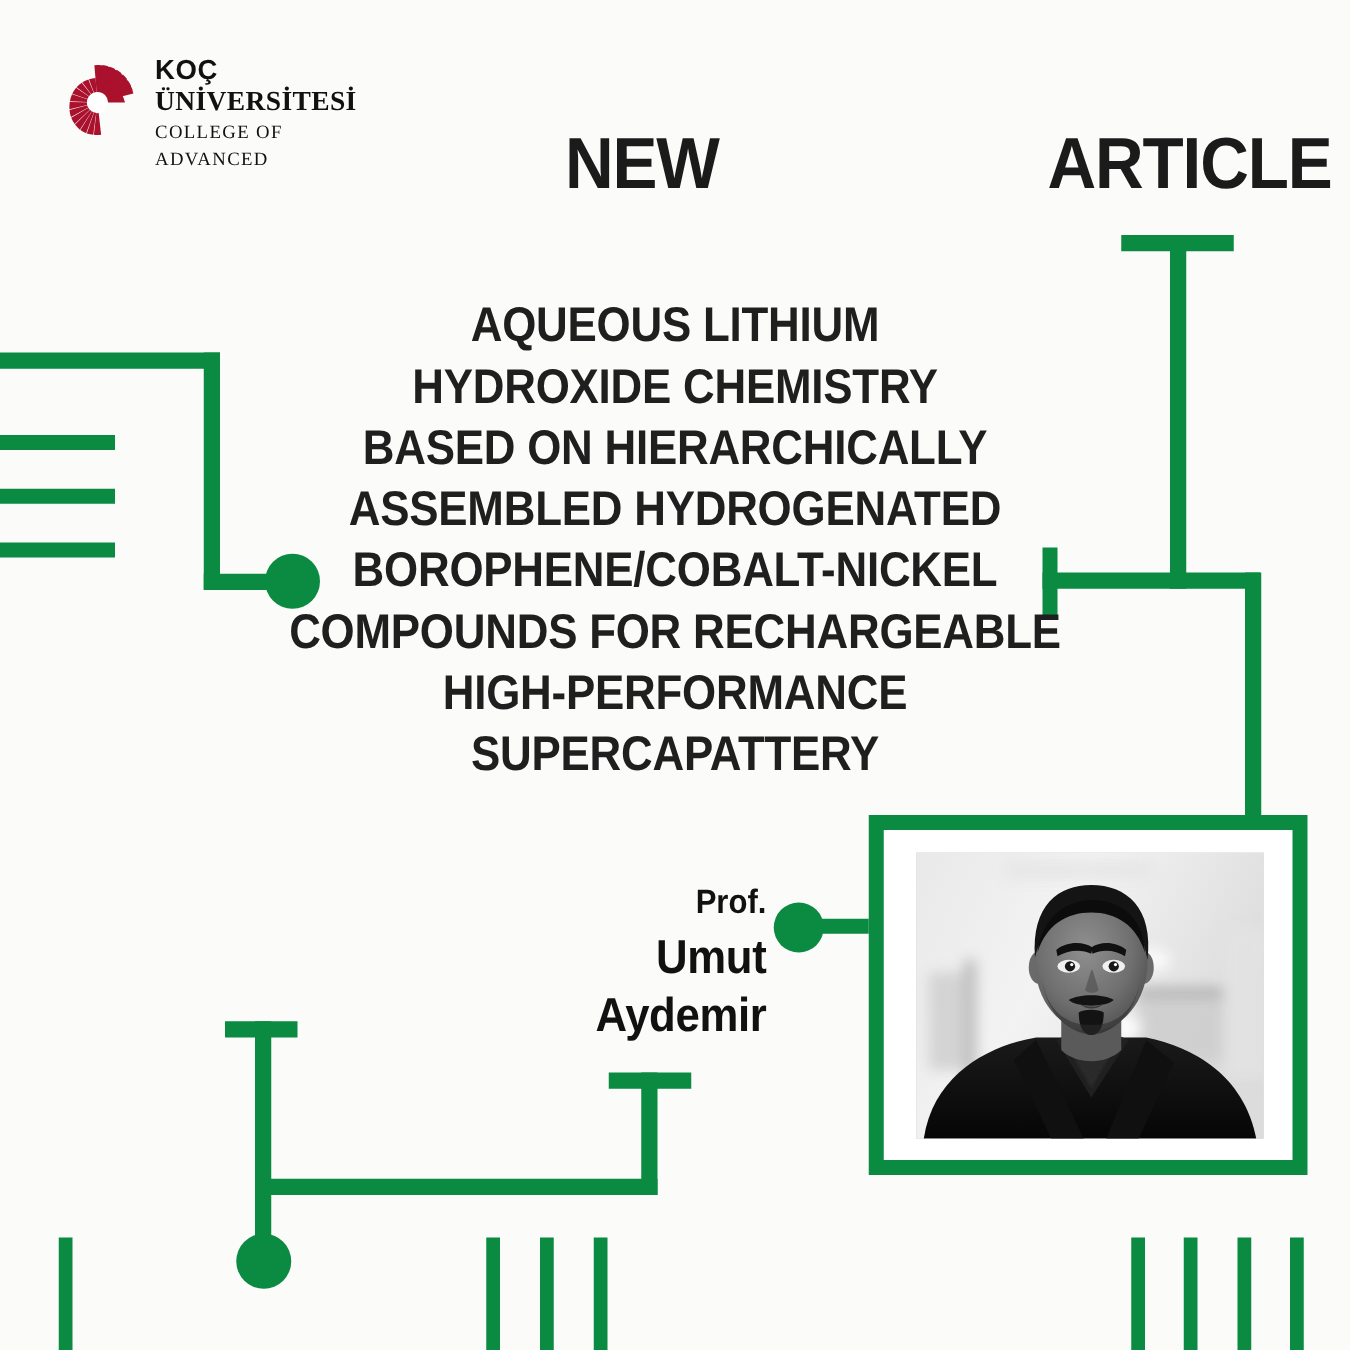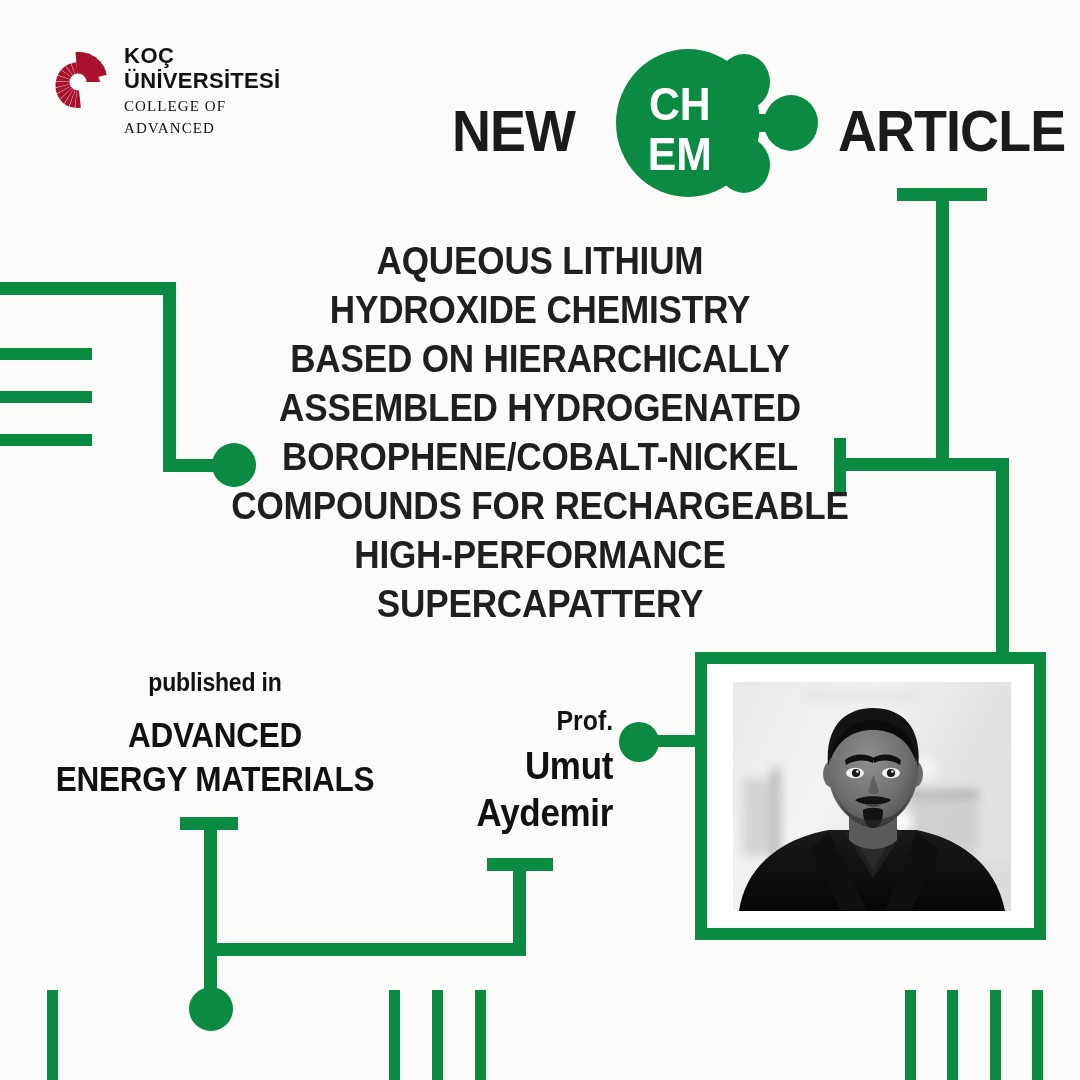--- a/index.html
+++ b/index.html
@@ -27,21 +27,21 @@
   #koc-words { position: absolute; left: 84px; top: 0px; width: 190px; }
   .koc-line1 {
     font-family: "Liberation Sans", sans-serif;
     font-weight: bold;
     font-size: 22px;
     letter-spacing: 0.5px;
     color: #111;
     line-height: 24px;
   }
   .koc-line2 {
-    font-family: Liberation Sans, sans-serif;
+    font-family: Liberation Serif, serif;
     font-weight: bold;
     font-size: 22px;
     letter-spacing: 0.3px;
     color: #111;
     line-height: 25px;
   }
   .koc-line3 {
     font-family: "Liberation Serif", serif;
     font-size: 15px;
     letter-spacing: 1.1px;
@@ -209,35 +209,20 @@
       <div class="koc-line1">KOÇ</div>
       <div class="koc-line2">ÜNİVERSİTESİ</div>
       <div class="koc-line3">COLLEGE OF ADVANCED</div>
     </div>
   </div>
 
   <div id="header-row">
     <div class="hdr-word" id="hdr-new">NEW</div>
     <div class="hdr-word" id="hdr-article">ARTICLE</div>
 
-    <div id="chem-logo">
-      <svg viewBox="0 0 246 150" width="246" height="150" aria-hidden="true">
-
-        <rect x="150" y="66" width="72" height="18" fill="#0b8a42"></rect>
-        <rect x="157" y="24" width="18" height="104" fill="#0b8a42"></rect>
-
-        <ellipse cx="110" cy="75" rx="72" ry="74" fill="#0b8a42"></ellipse>
-        <ellipse cx="166" cy="34" rx="26" ry="28" fill="#0b8a42"></ellipse>
-        <ellipse cx="166" cy="117" rx="26" ry="28" fill="#0b8a42"></ellipse>
-        <ellipse cx="213" cy="75" rx="27" ry="28" fill="#0b8a42"></ellipse>
-
-        <text x="102" y="72" fill="#ffffff" font-family="Liberation Sans, sans-serif" font-weight="bold" font-size="46" text-anchor="middle" transform="scale(0.93 1) translate(7.5 0)">CH</text>
-        <text x="102" y="122" fill="#ffffff" font-family="Liberation Sans, sans-serif" font-weight="bold" font-size="46" text-anchor="middle" transform="scale(0.93 1) translate(7.5 0)">EM</text>
-      </svg>
-    </div>
   </div>
 
   <div>
 
     <div class="g" style="left:0px;   top:282px; width:176px; height:13px;"></div>
     <div class="g" style="left:163px; top:282px; width:13px;  height:190px;"></div>
     <div class="g" style="left:163px; top:459px; width:62px;  height:13px;"></div>
     <div class="gdot" style="left:212px; top:443px; width:44px; height:44px;"></div>
 
     <div class="g" style="left:0px; top:348px; width:92px; height:12px;"></div>
@@ -285,27 +270,20 @@
     <div>AQUEOUS LITHIUM</div>
     <div>HYDROXIDE CHEMISTRY</div>
     <div>BASED ON HIERARCHICALLY</div>
     <div>ASSEMBLED HYDROGENATED</div>
     <div>BOROPHENE/COBALT-NICKEL</div>
     <div>COMPOUNDS FOR RECHARGEABLE</div>
     <div>HIGH-PERFORMANCE</div>
     <div>SUPERCAPATTERY</div>
   </div>
 
-  <div id="journal-block">
-    <div id="published-label">published in</div>
-    <div id="journal-name">
-      <div>ADVANCED</div>
-      <div>ENERGY MATERIALS</div>
-    </div>
-  </div>
 
   <div id="author-block">
     <div id="author-title">Prof.</div>
     <div id="author-name">
       <div>Umut</div>
       <div>Aydemir</div>
     </div>
   </div>
 
   <div id="photo-frame"></div>

